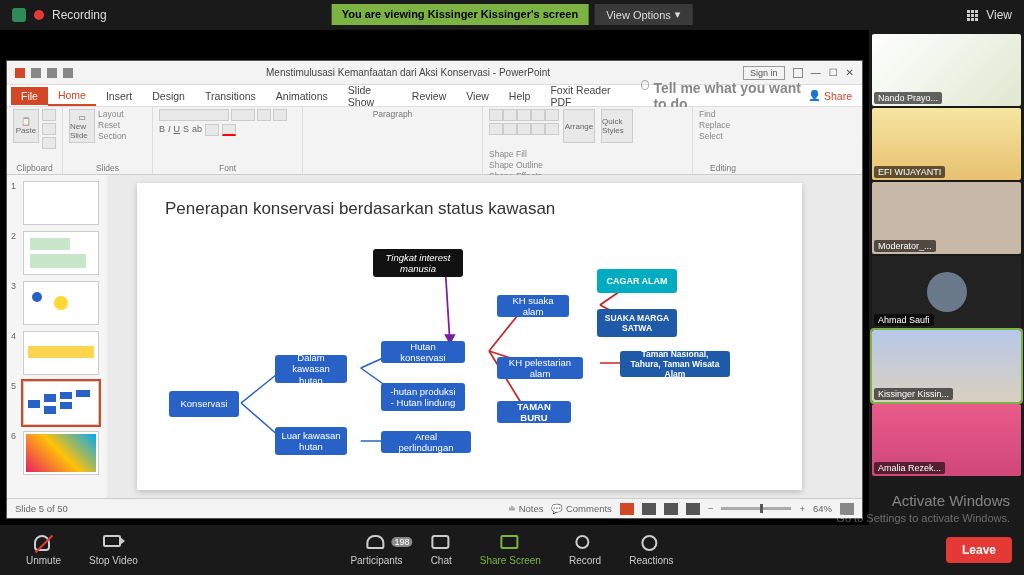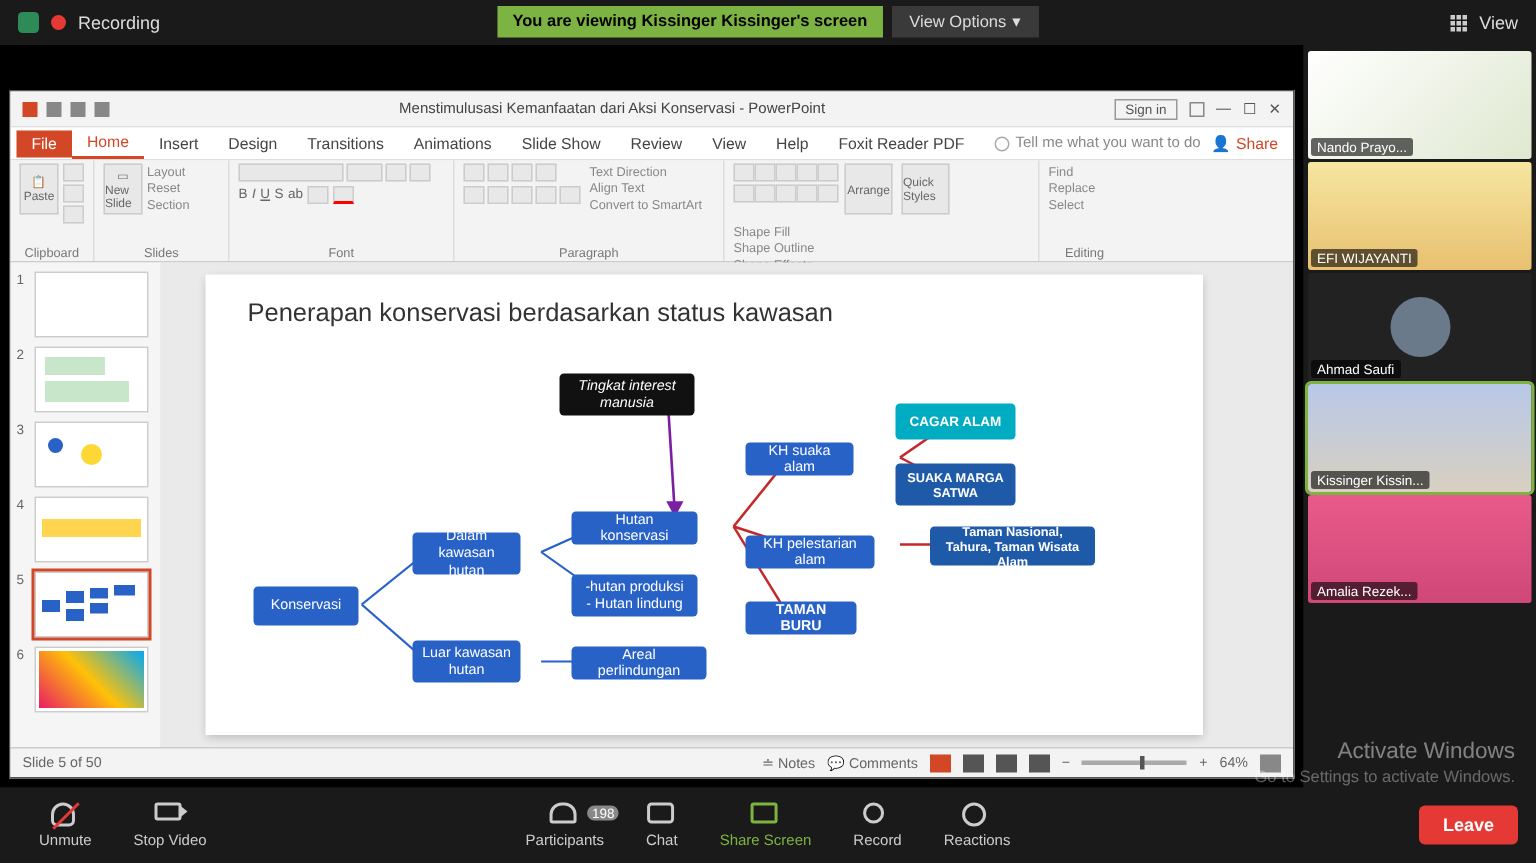--- a/index.html
+++ b/index.html
@@ -30,21 +30,21 @@
   .ppt-title .wc { display: flex; gap: 8px; align-items: center; }
   .signin { border: 1px solid #999; padding: 1px 6px; font-size: 9px; }
   .wbtn { width: 10px; height: 10px; }
 
   
   .ribbon-tabs { height: 22px; background: #fff; display: flex; align-items: center; padding: 0 4px; font-size: 10.5px; color: #444; border-bottom: 1px solid #ddd; }
   .rtab { padding: 3px 10px; cursor: pointer; }
   .rtab.file { background: #d24726; color: #fff; }
   .rtab.active { color: #d24726; border-bottom: 2px solid #d24726; }
   .ribbon-tabs .share-lbl { margin-left: auto; color: #d24726; padding-right: 6px; display: flex; align-items: center; gap: 3px; }
-  .tellme { margin-left: 10px; display: flex; align-items: center; gap: 4px; color: #888; font-size: 10px; }
+  .tellme { margin-left: 10px; display: flex; align-items: flex-start; gap: 4px; color: #888; font-size: 14px; font-weight: bold; }
   .bulb { width: 10px; height: 10px; border: 1px solid #aaa; border-radius: 50%; }
 
   
   .ribbon { height: 68px; background: #f3f3f3; display: flex; font-size: 9px; color: #666; border-bottom: 1px solid #ccc; }
   .rgroup { border-right: 1px solid #ddd; padding: 2px 6px 0 6px; display: flex; flex-direction: column; justify-content: space-between; }
   .rgroup .icons { display: flex; gap: 3px; align-items: flex-start; flex-wrap: wrap; }
   .rgroup .label { text-align: center; font-size: 8.5px; color: #777; padding-bottom: 1px; }
   .bigico { width: 26px; height: 34px; background: #e8e8e8; border: 1px solid #ccc; display: flex; flex-direction: column; align-items: center; justify-content: center; font-size: 8px; }
   .smico { width: 14px; height: 12px; background: #e8e8e8; border: 1px solid #ccc; }
   .txtline { color: #888; white-space: nowrap; }
@@ -232,42 +232,20 @@
               <span style="text-decoration:underline">U</span>
               <span>S</span>
               <span>ab</span>
               <span class="smico"></span>
               <span class="smico" style="border-bottom:2px solid red"></span>
             </div>
           </div>
           <div class="label">Font</div>
         </div>
         <div class="rgroup" style="width:180px">
-          <div class="icons" style="flex-direction:row;gap:6px">
-            <div style="display:flex;flex-direction:column;gap:3px">
-              <div style="display:flex;gap:2px">
-                  <div class="smico"></div>
-                  <div class="smico"></div>
-                  <div class="smico"></div>
-                  <div class="smico"></div>
-                </div>
-              <div style="display:flex;gap:2px">
-                  <div class="smico"></div>
-                  <div class="smico"></div>
-                  <div class="smico"></div>
-                  <div class="smico"></div>
-                  <div class="smico"></div>
-                </div>
-            </div>
-            <div style="display:flex;flex-direction:column;gap:1px;font-size:8.5px">
-              <span class="txtline">Text Direction</span>
-              <span class="txtline">Align Text</span>
-              <span class="txtline">Convert to SmartArt</span>
-            </div>
-          </div>
           <div class="label">Paragraph</div>
         </div>
         <div class="rgroup" style="width:210px">
           <div class="icons" style="gap:6px">
             <div style="display:grid;grid-template:repeat(2,12px)/repeat(5,12px);gap:2px">
               <div class="smico"></div>
                 <div class="smico"></div>
                 <div class="smico"></div>
                 <div class="smico"></div>
                 <div class="smico"></div>
@@ -411,20 +389,23 @@
     </div>
   </div>
 
   <div class="parts">
     <div class="tile" style="background:linear-gradient(135deg,#fff,#dfe8d0)">
         <div class="name">Nando Prayo...</div>
       </div>
     <div class="tile" style="background:linear-gradient(#f5e6a0,#e8c070)">
         <div class="name">EFI WIJAYANTI</div>
       </div>
+    <div class="tile" style="background:#c8b8a8">
+        <div class="name">Moderator_...</div>
+      </div>
     <div class="tile av">
         <div class="avatar"></div>
         <div class="name">Ahmad Saufi</div>
       </div>
     <div class="tile active" style="background:linear-gradient(#b8c8e8,#d8d0c0)">
         <div class="name">Kissinger Kissin...</div>
       </div>
     <div class="tile" style="background:linear-gradient(#e85a8a,#d04878)">
         <div class="name">Amalia Rezek...</div>
       </div>

